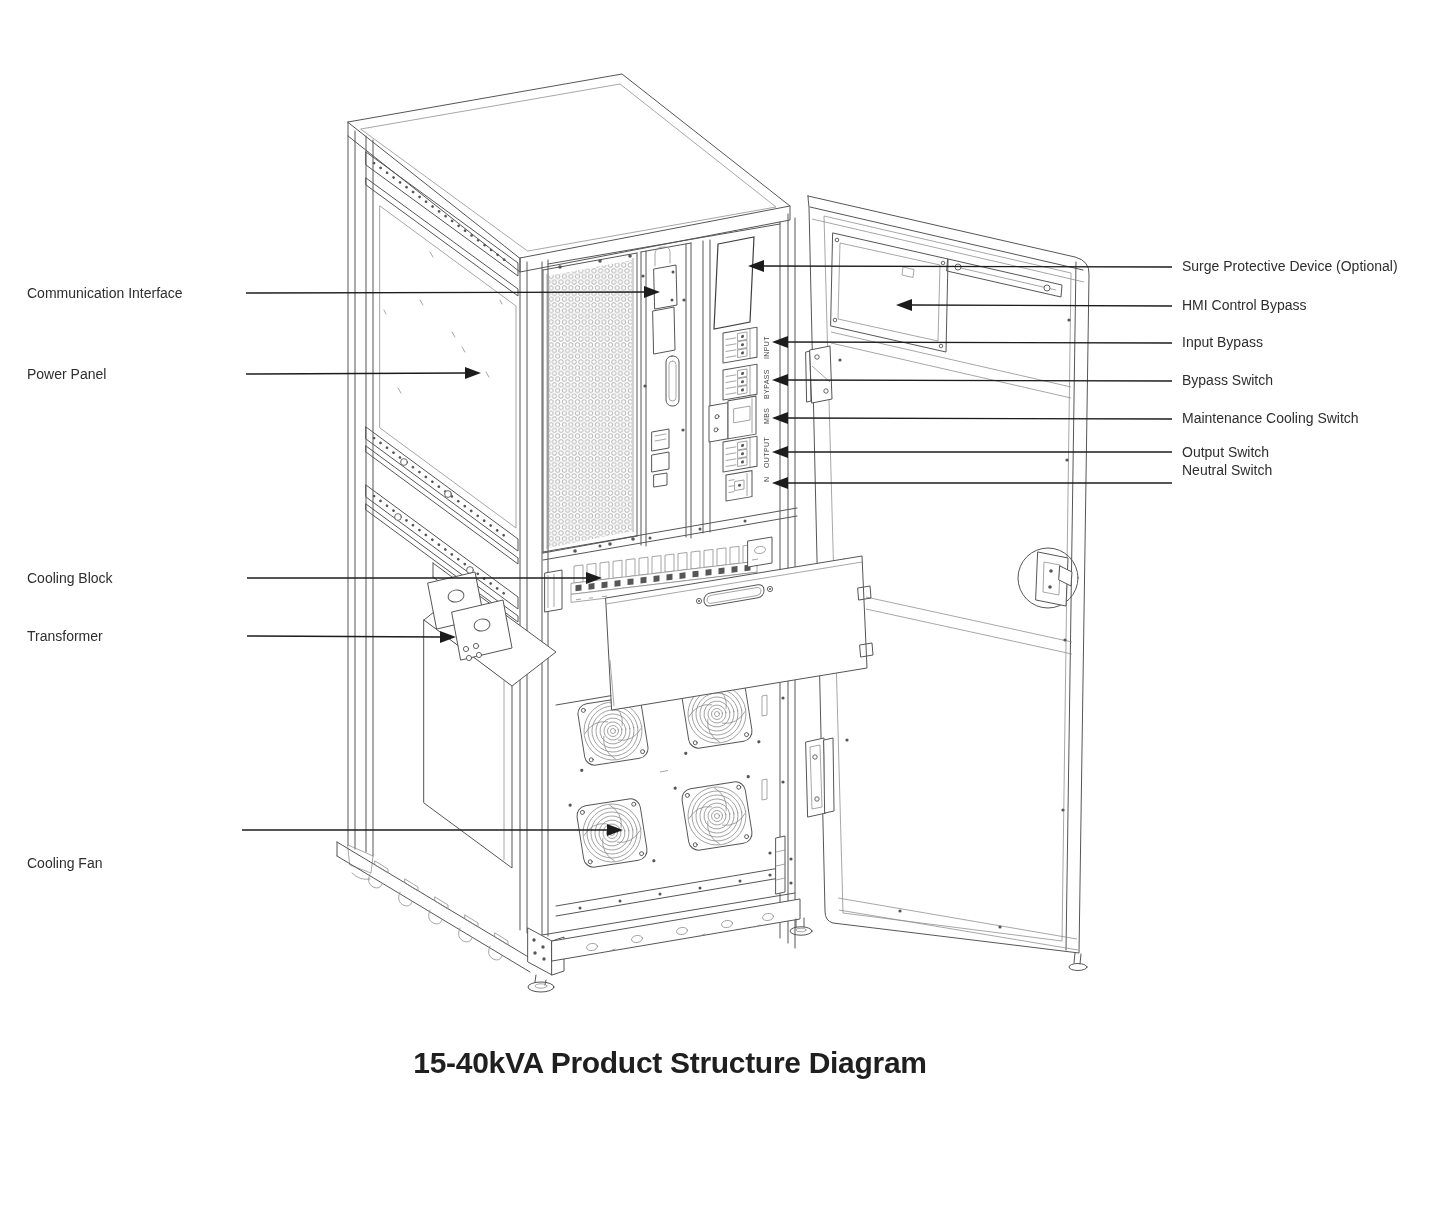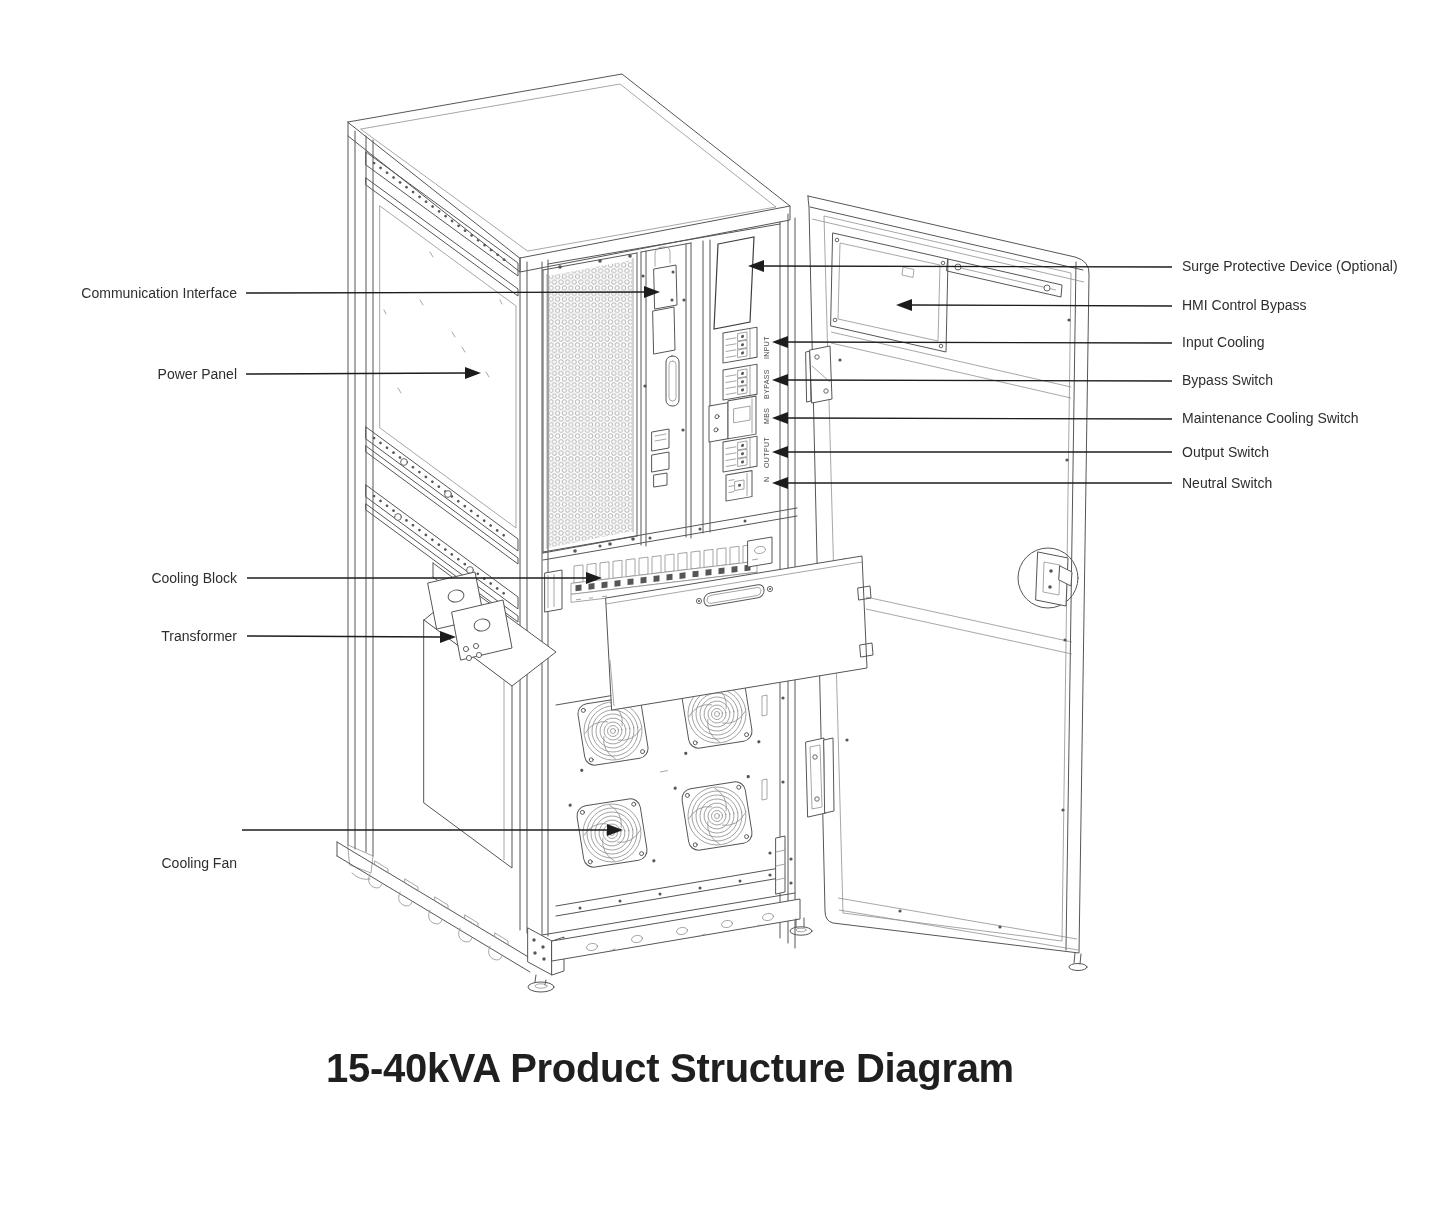--- a/index.html
+++ b/index.html
@@ -1,24 +1,24 @@
 <!DOCTYPE html>
 <html style="--background: #ffffff; --line: #565656; --line_light: #8a8a8a; --leader: #1c1c1c; --label_text: #2e2e2e; --title_text: #1f1f1f;"><head>
 <meta charset="utf-8">
 <style>
   html,body{margin:0;padding:0;background:#fff;}
   .stage{position:relative;width:1445px;height:1209px;background:var(--background,#fff);
          font-family:"Liberation Sans",sans-serif;overflow:hidden;}
   .stage svg{position:absolute;left:0;top:0;}
   .lbl{position:absolute;font-size:14px;line-height:21px;color:var(--label_text,#2e2e2e);
        white-space:nowrap;}
-  .lbl.left{left:27px;width:210px;text-align:right;}
+  .lbl.left{left:27px;width:210px;text-align:left;}
   .lbl.right{left:1182px;text-align:left;}
   .title{position:absolute;top:1046px;left:0;width:1340px;text-align:center;
-         font-size:40px;font-weight:700;letter-spacing:-0.3px;color:var(--title_text,#1f1f1f);}
+         font-size:30px;font-weight:700;letter-spacing:-0.3px;color:var(--title_text,#1f1f1f);}
   
   .s{stroke:var(--line,#565656);fill:none;stroke-width:1;stroke-linejoin:round;stroke-linecap:round;}
   .s2{stroke:var(--line_light,#8a8a8a);fill:none;stroke-width:.75;stroke-linejoin:round;}
   .sD{stroke:#3f3f3f;fill:none;stroke-width:1.2;}
   .fW{fill:#fff;}
   .dot{fill:var(--line,#565656);stroke:none;}
   .ring{stroke:var(--line,#565656);fill:#fff;stroke-width:.9;}
   .dots{stroke:var(--line,#565656);fill:none;stroke-width:2.6;stroke-dasharray:.1 8;stroke-linecap:round;}
   .ld{stroke:var(--leader,#1c1c1c);fill:none;stroke-width:1.4;}
   .ah{fill:var(--leader,#1c1c1c);stroke:none;}
@@ -499,20 +499,20 @@
 </svg>
 
   <div class="lbl left" style="top:283px">Communication Interface</div>
   <div class="lbl left" style="top:364px">Power Panel</div>
   <div class="lbl left" style="top:568px">Cooling Block</div>
   <div class="lbl left" style="top:626px">Transformer</div>
   <div class="lbl left" style="top:853px">Cooling Fan</div>
 
   <div class="lbl right" style="top:256px">Surge Protective Device (Optional)</div>
   <div class="lbl right" style="top:295px">HMI Control Bypass</div>
-  <div class="lbl right" style="top:332px">Input Cooling</div>
+  <div class="lbl right" style="top:332px">Input Bypass</div>
   <div class="lbl right" style="top:370px">Bypass Switch</div>
   <div class="lbl right" style="top:408px">Maintenance Cooling Switch</div>
   <div class="lbl right" style="top:442px">Output Switch</div>
-  <div class="lbl right" style="top:473px">Neutral Switch</div>
+  <div class="lbl right" style="top:460px">Neutral Switch</div>
 
   <div class="title">15-40kVA Product Structure Diagram</div>
 </div>
 
 </body></html>

